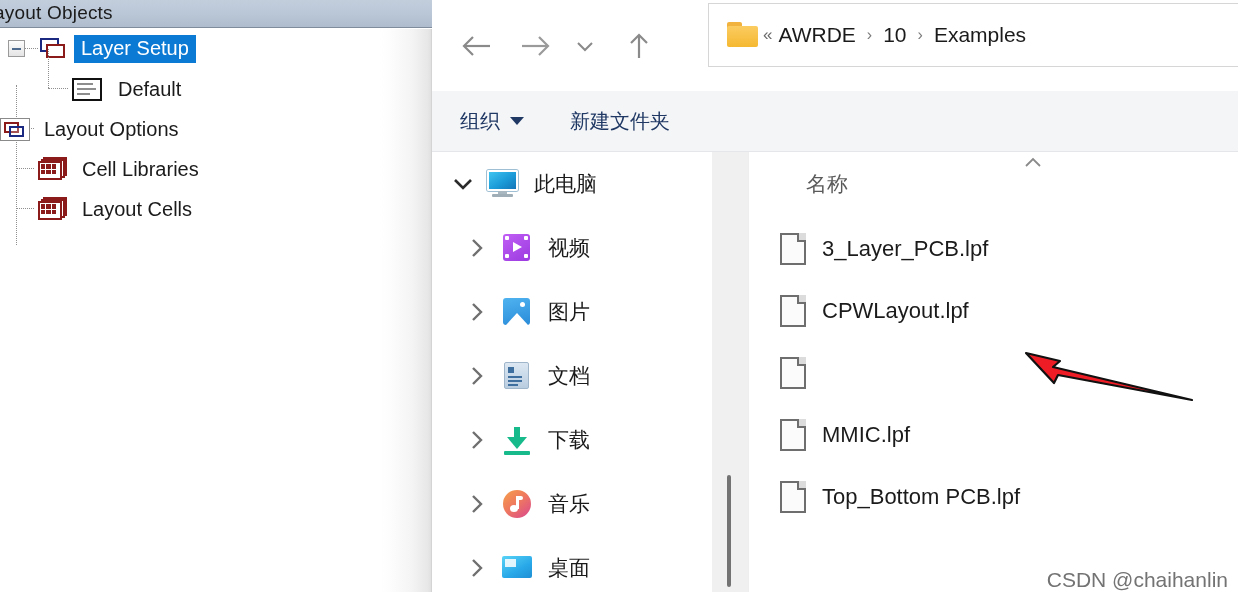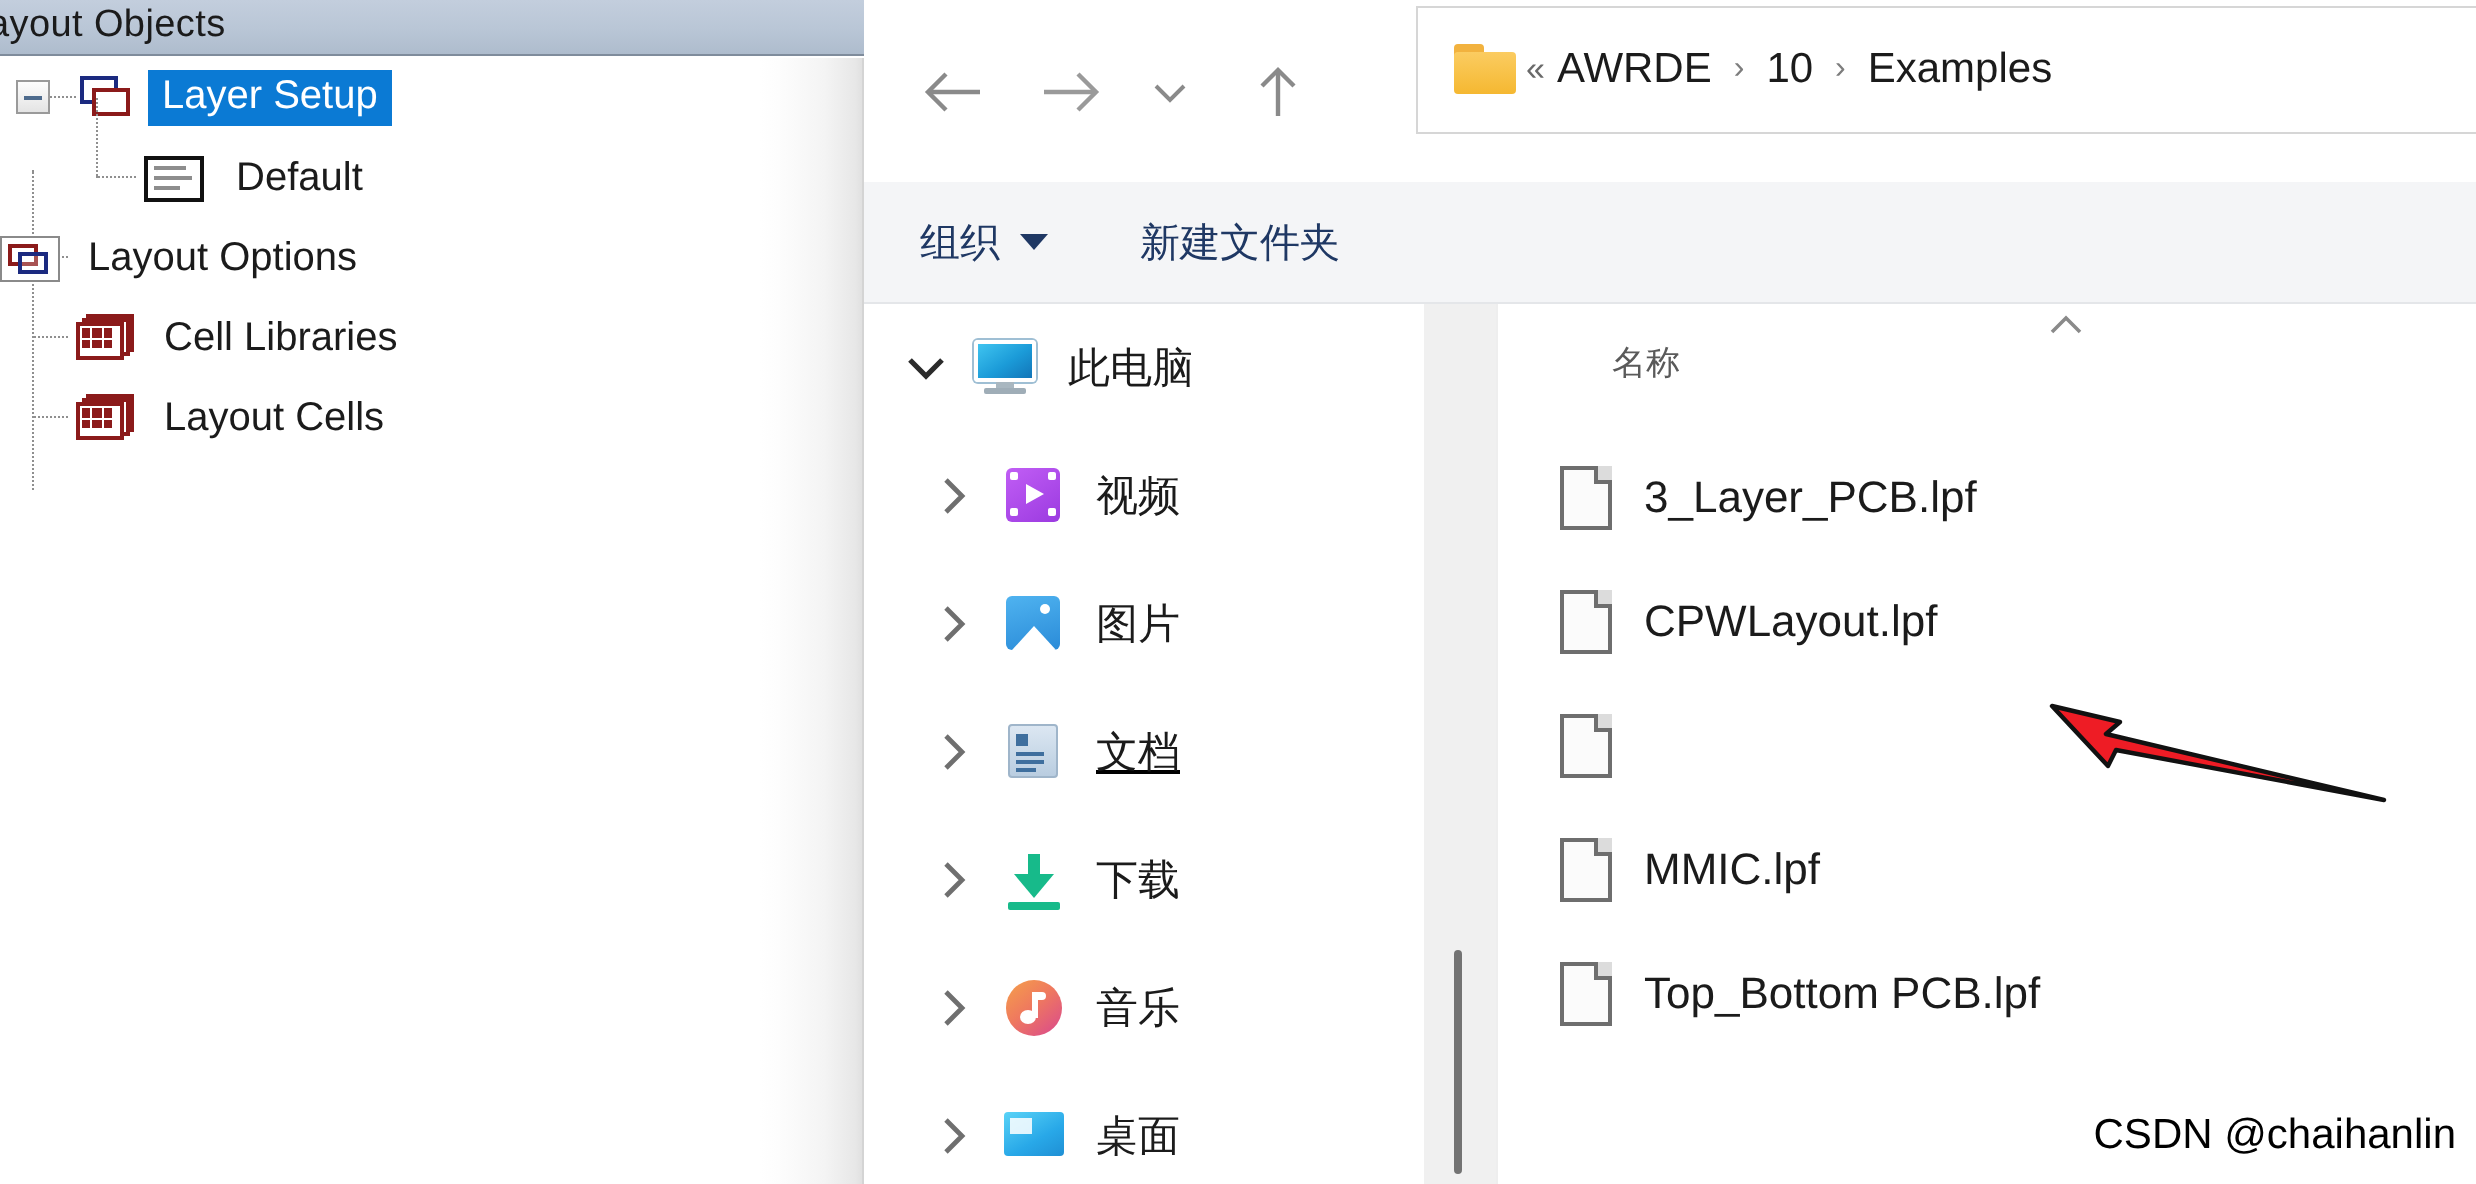--- a/index.html
+++ b/index.html
@@ -535,21 +535,21 @@
     overflow: hidden;
   }
   #col-header {
     position: relative;
     height: 66px;
   }
   #col-header-label {
     position: absolute;
     left: 56px;
     top: 18px;
-    font-size: 17px;
+    font-size: 21px;
     color: #5a5a5a;
     white-space: nowrap;
   }
   #col-sort-caret {
     position: absolute;
     left: 272px;
     top: 4px;
     color: #808080;
   }
   .file-row {
@@ -604,23 +604,23 @@
     top: 345px;
     width: 180px;
     height: 58px;
     pointer-events: none;
   }
 
   
   #watermark {
     position: absolute;
     right: 10px;
-    bottom: 12px;
+    bottom: 0;
     font-size: 21px;
-    color: #000000;
+    color: #737373;
     white-space: nowrap;
   }
 </style>
 </head>
 <body>
 
 <div id="left-panel">
 
   <div id="left-panel-titlebar">
     <span id="left-panel-title">ayout Objects</span>
@@ -806,21 +806,21 @@
       </span>
       <span class="nav-icon ic-pictures">
         <span class="frame">
             <span class="sun"></span>
             <span class="mtn"></span>
           </span>
       </span>
       <span class="nav-label">图片</span>
     </div>
 
-    <div class="nav-row child" style="padding-left:8px;text-decoration:underline;">
+    <div class="nav-row child" style="padding-left:8px;">
       <span class="nav-chevron">
         <svg width="16" height="24" viewBox="0 0 16 24">
             <path d="M4 4 L12 12 L4 20" fill="none" stroke="#6f6f6f" stroke-width="2.4"></path>
           </svg>
       </span>
       <span class="nav-icon ic-docs">
         <span class="frame"></span>
           <span class="sq"></span>
         <span class="ln l1"></span>
           <span class="ln l2"></span>

